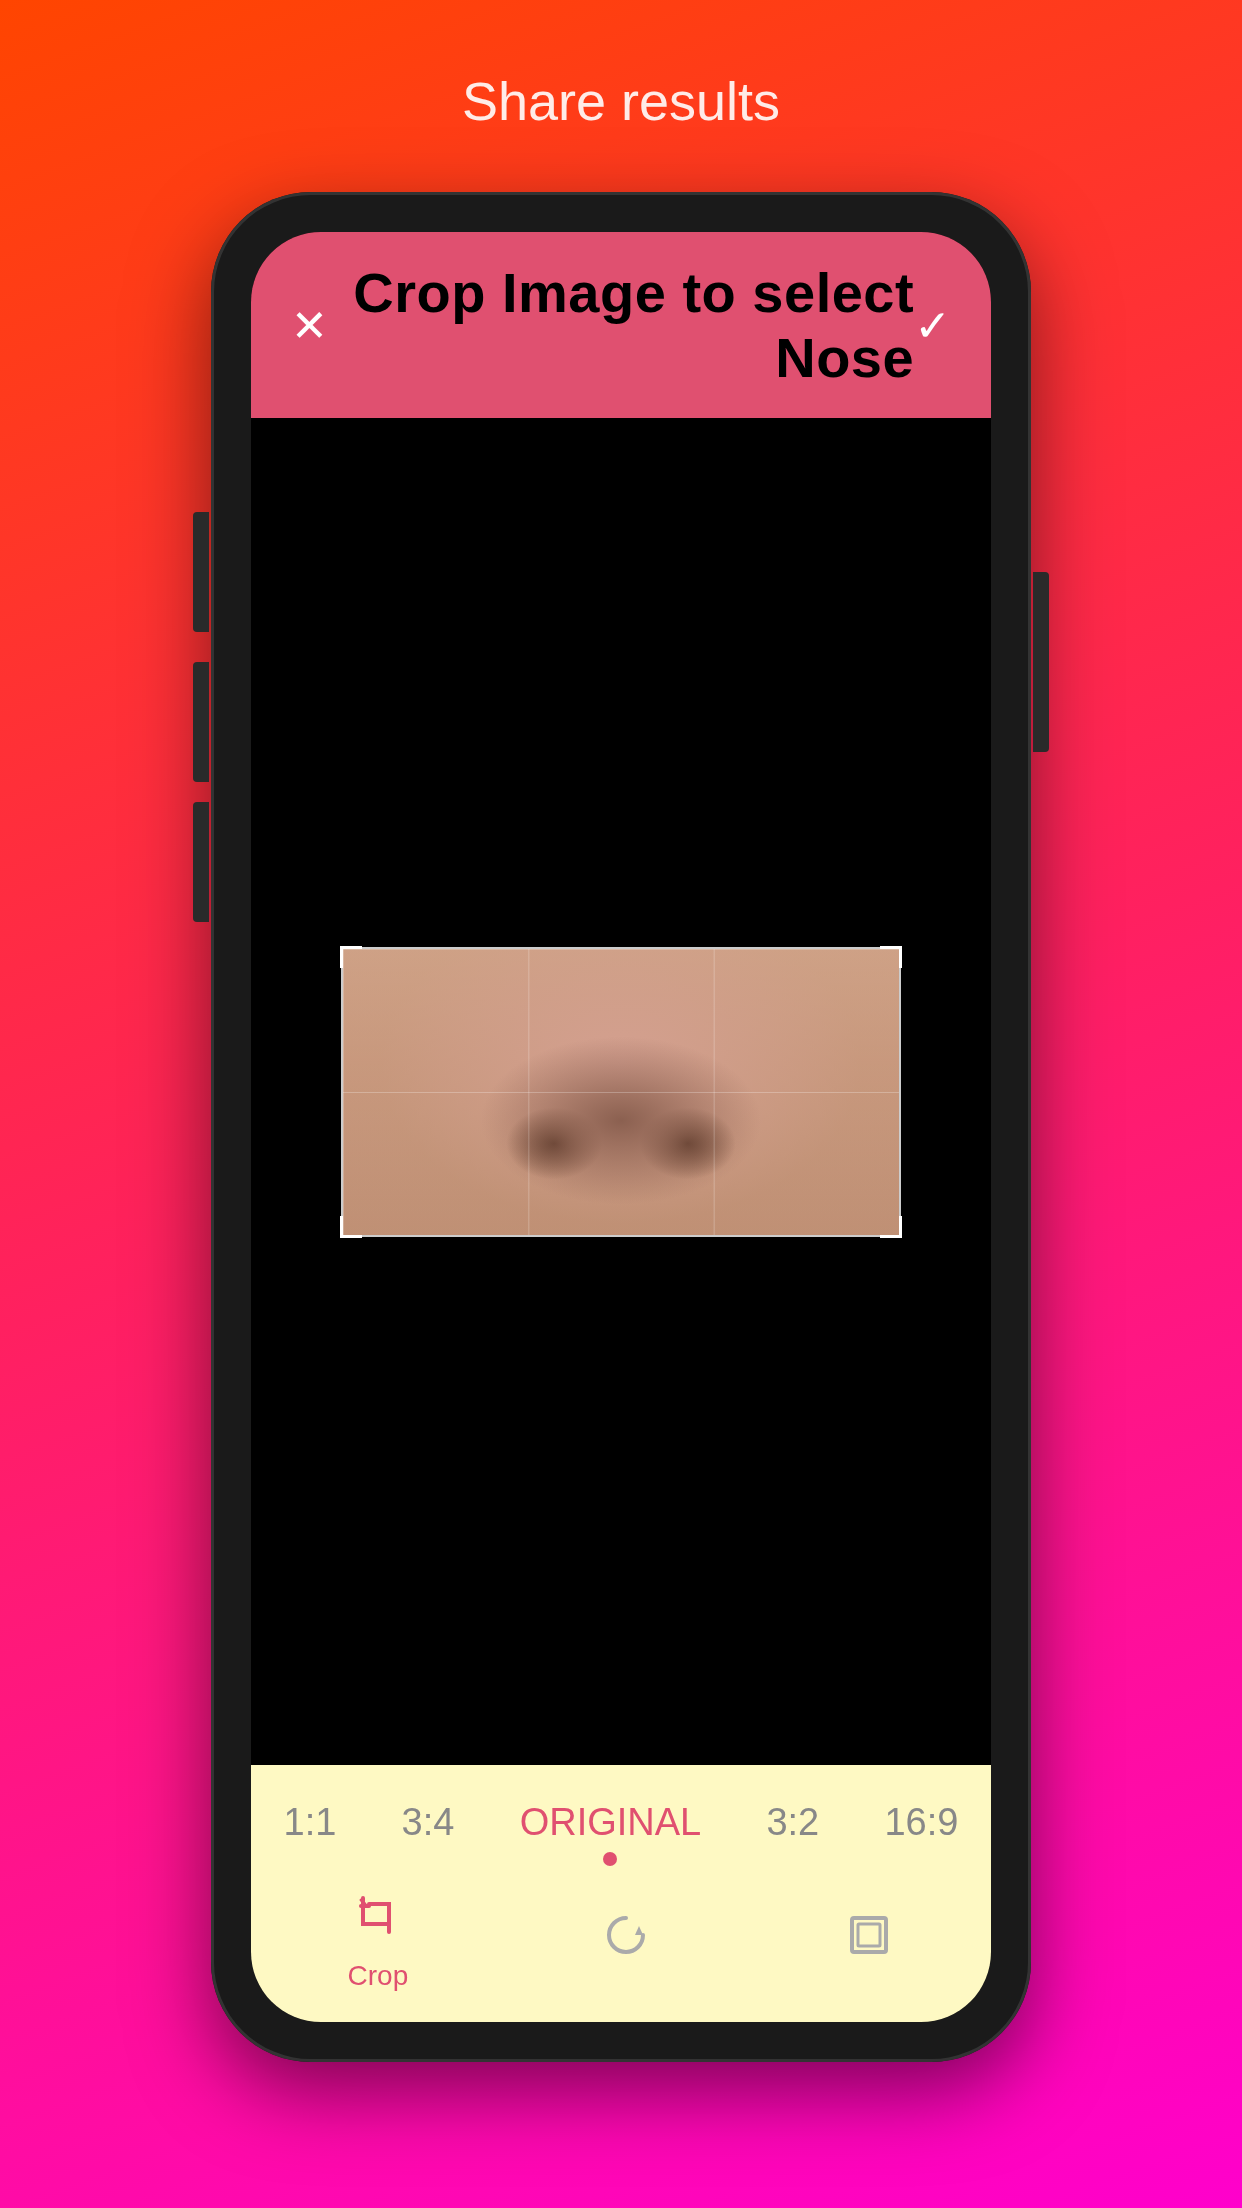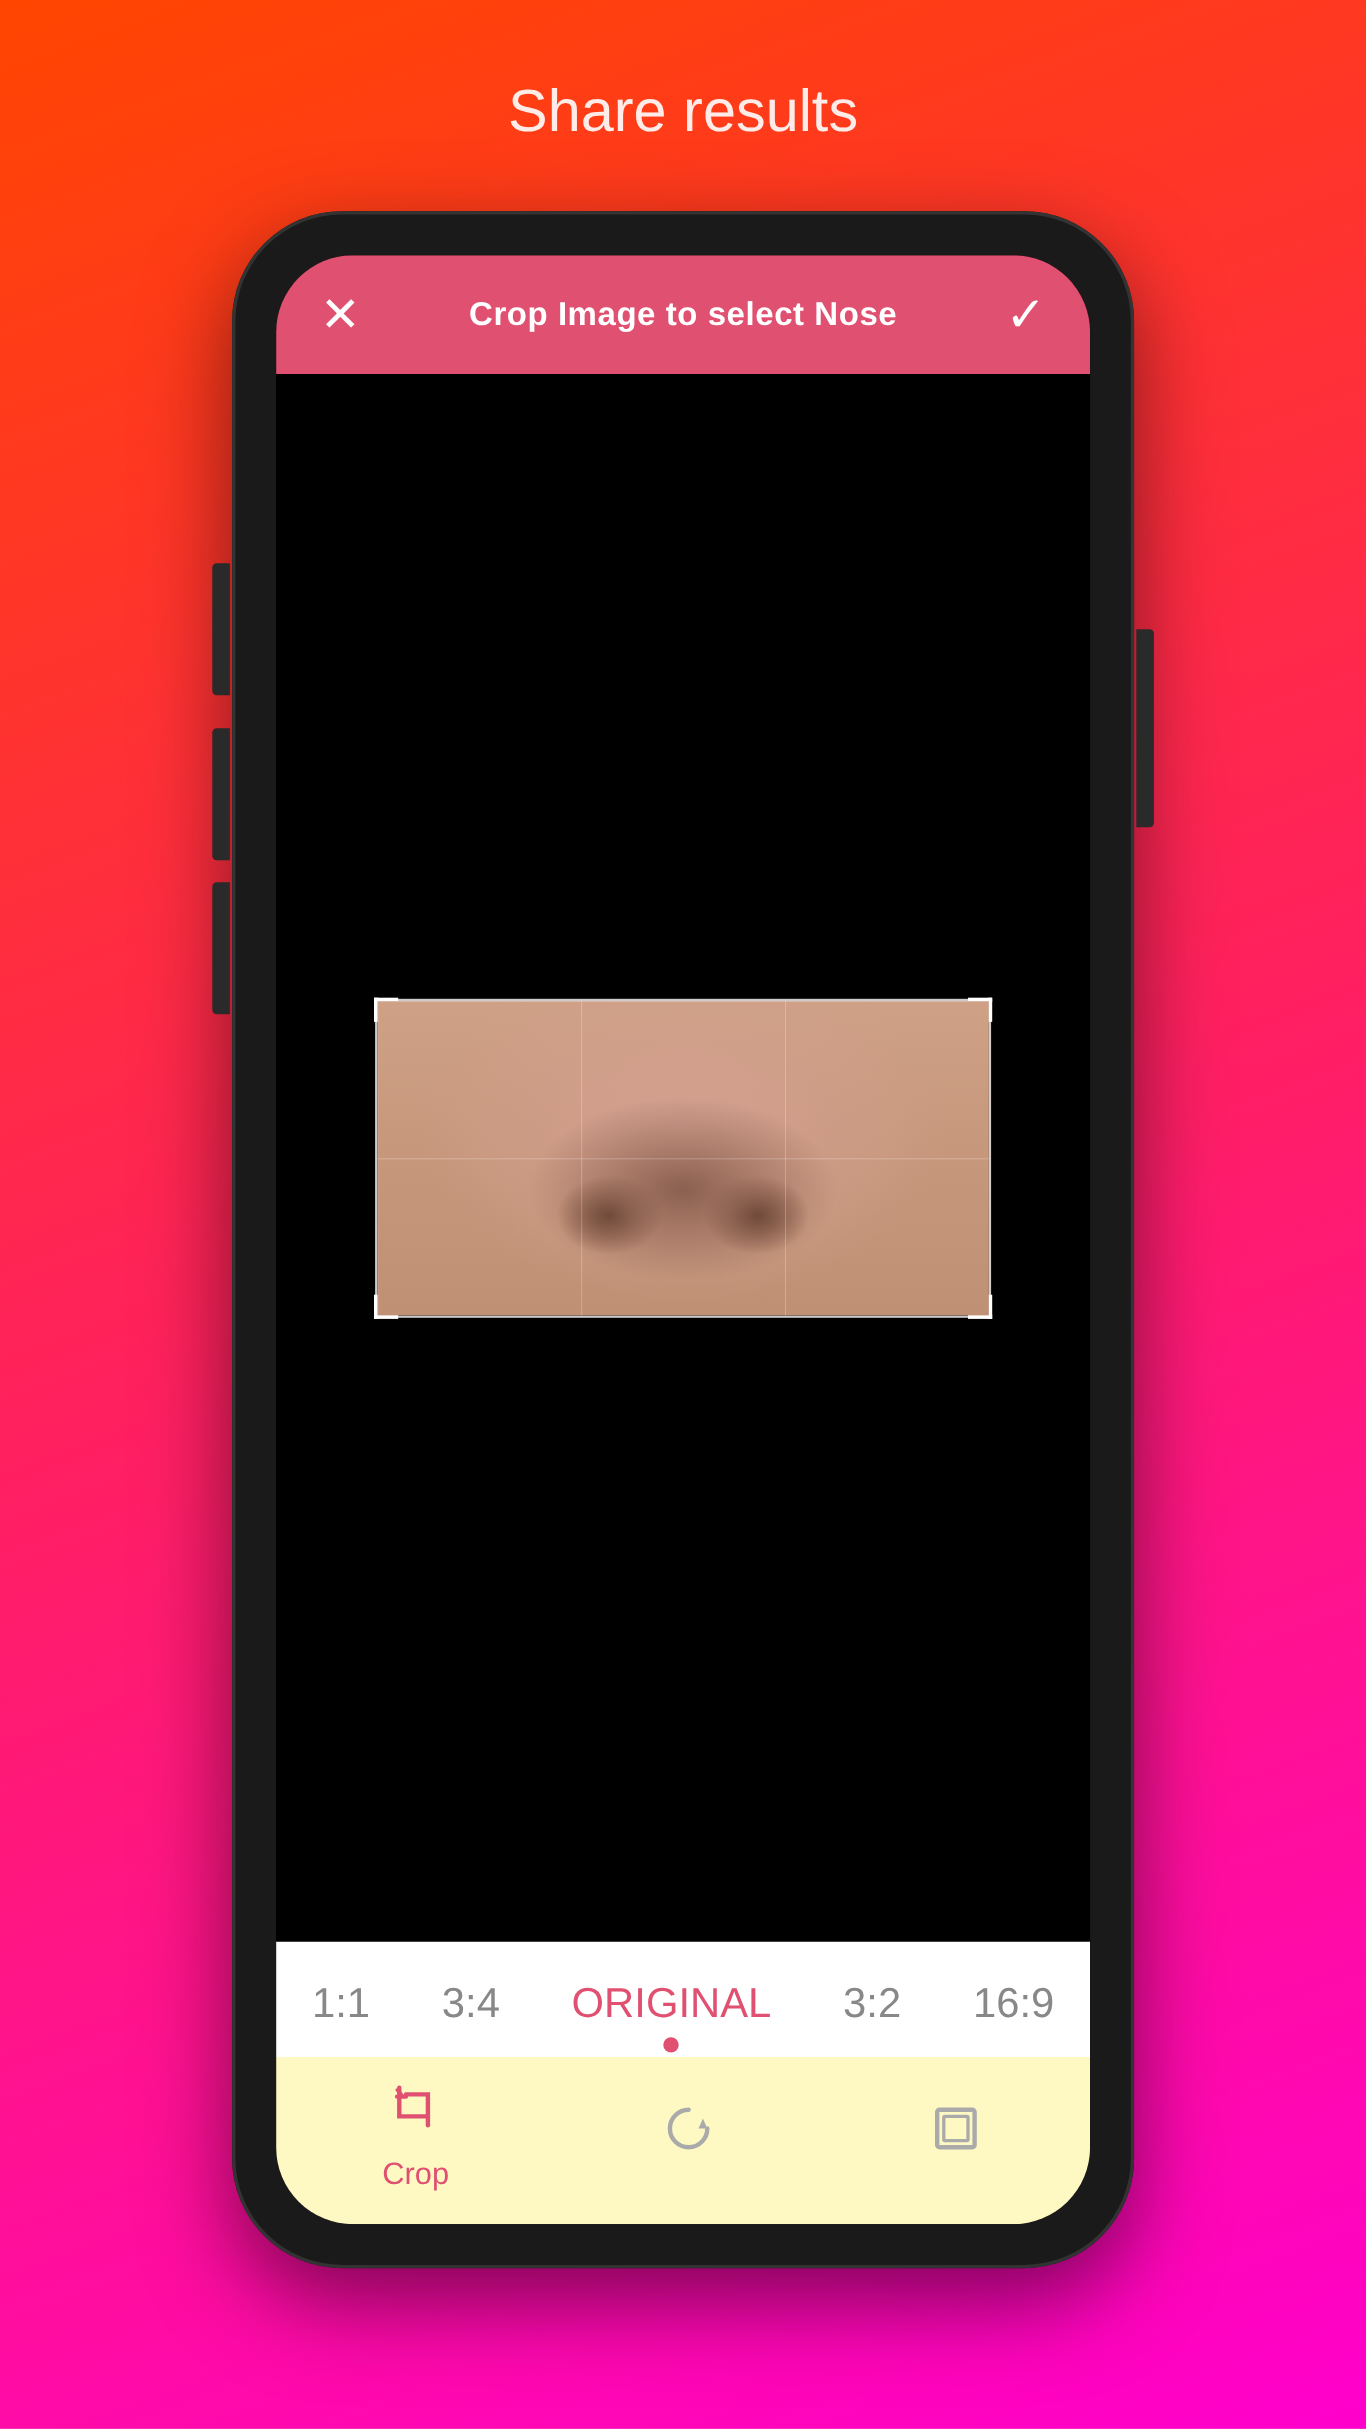--- a/index.html
+++ b/index.html
@@ -95,24 +95,25 @@
     .crop-header {
       background: #e05070;
       display: flex;
       align-items: center;
       justify-content: space-between;
       padding: 28px 40px;
       flex-shrink: 0;
     }
 
     .crop-header-title {
-      font-size: 30px;
+      font-size: 56px;
       font-weight: 600;
-      color: #ffffff;
+      color: #000000;
       letter-spacing: 0.5px;
+      text-align: right;
     }
 
     .header-icon {
       font-size: 44px;
       color: white;
       font-weight: 300;
       cursor: pointer;
     }
 
     
@@ -178,21 +179,21 @@
       position: absolute;
       top: 0; left: 0; right: 0; bottom: 0;
       background-image:
         linear-gradient(rgba(255,255,255,0.25) 1px, transparent 1px),
         linear-gradient(90deg, rgba(255,255,255,0.25) 1px, transparent 1px);
       background-size: calc(100%/3) calc(100%/2);
     }
 
     
     .aspect-bar {
-      background: #ffffff;
+      background: #fef9c3;
       padding: 28px 0 18px 0;
       display: flex;
       align-items: center;
       justify-content: space-around;
       flex-shrink: 0;
     }
 
     .aspect-option {
       font-size: 38px;
       color: #888;

